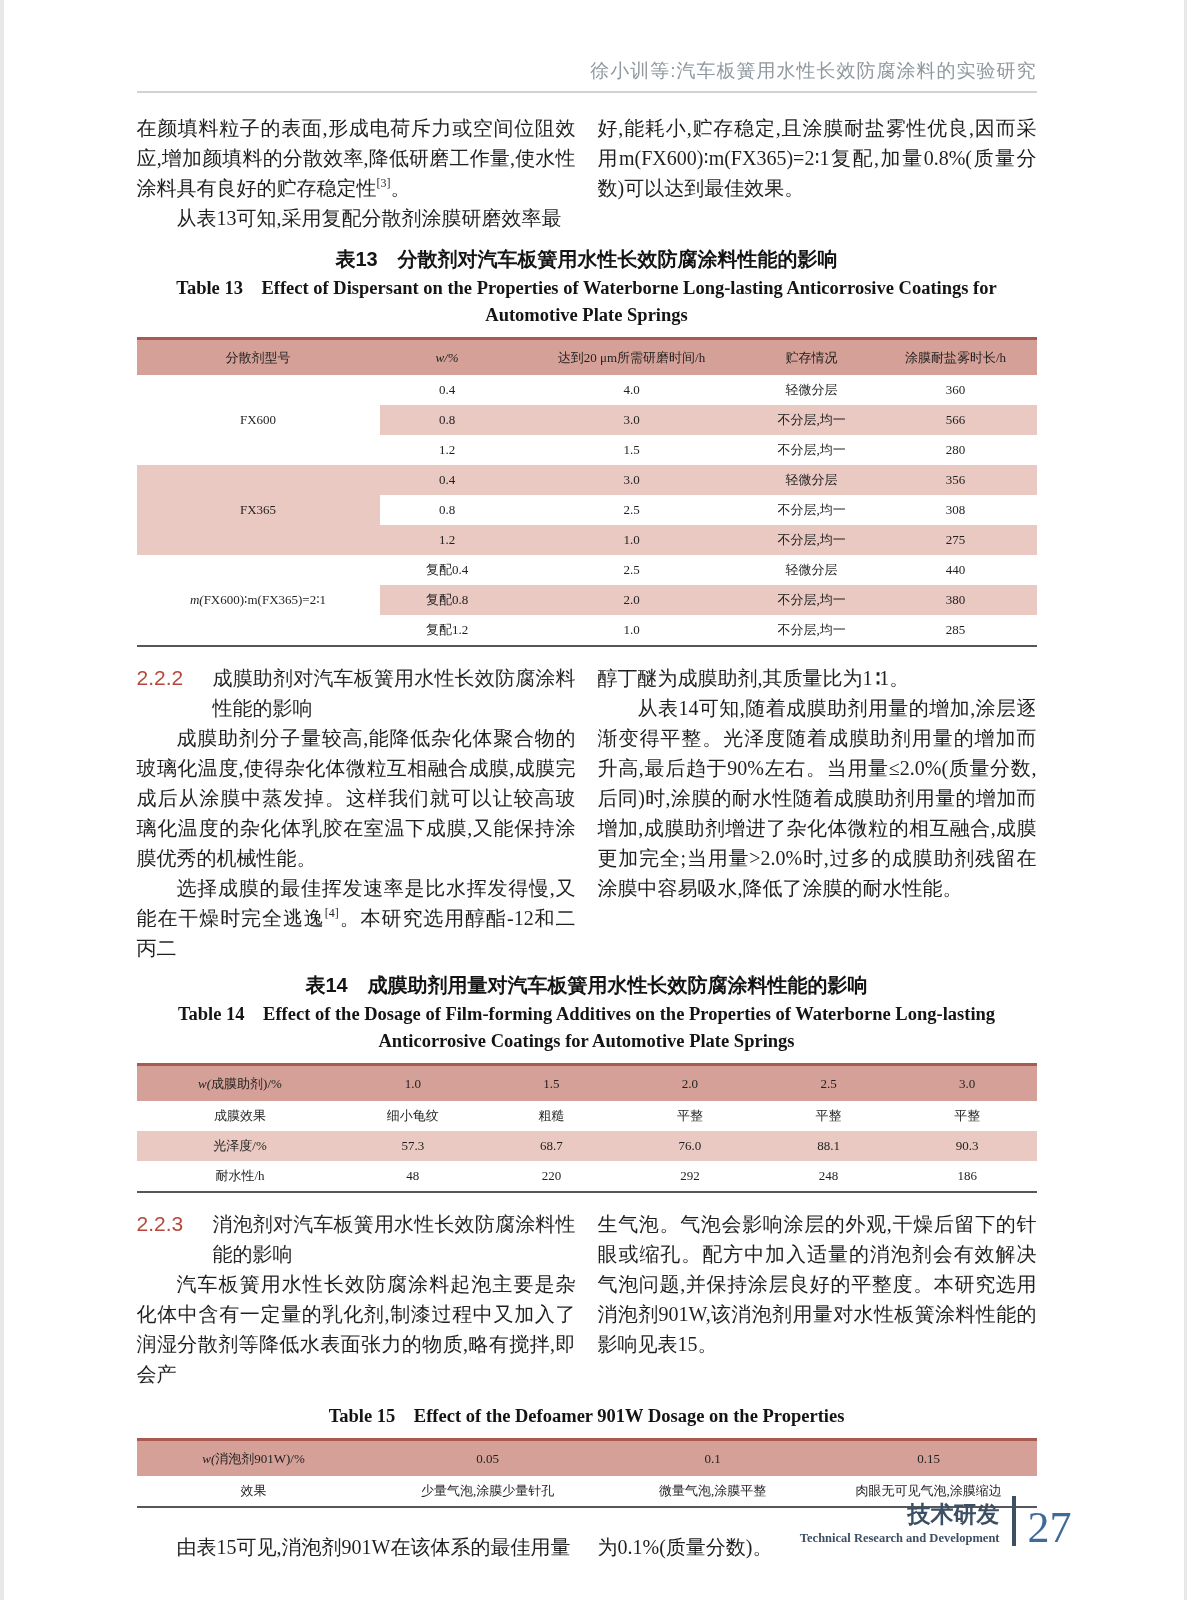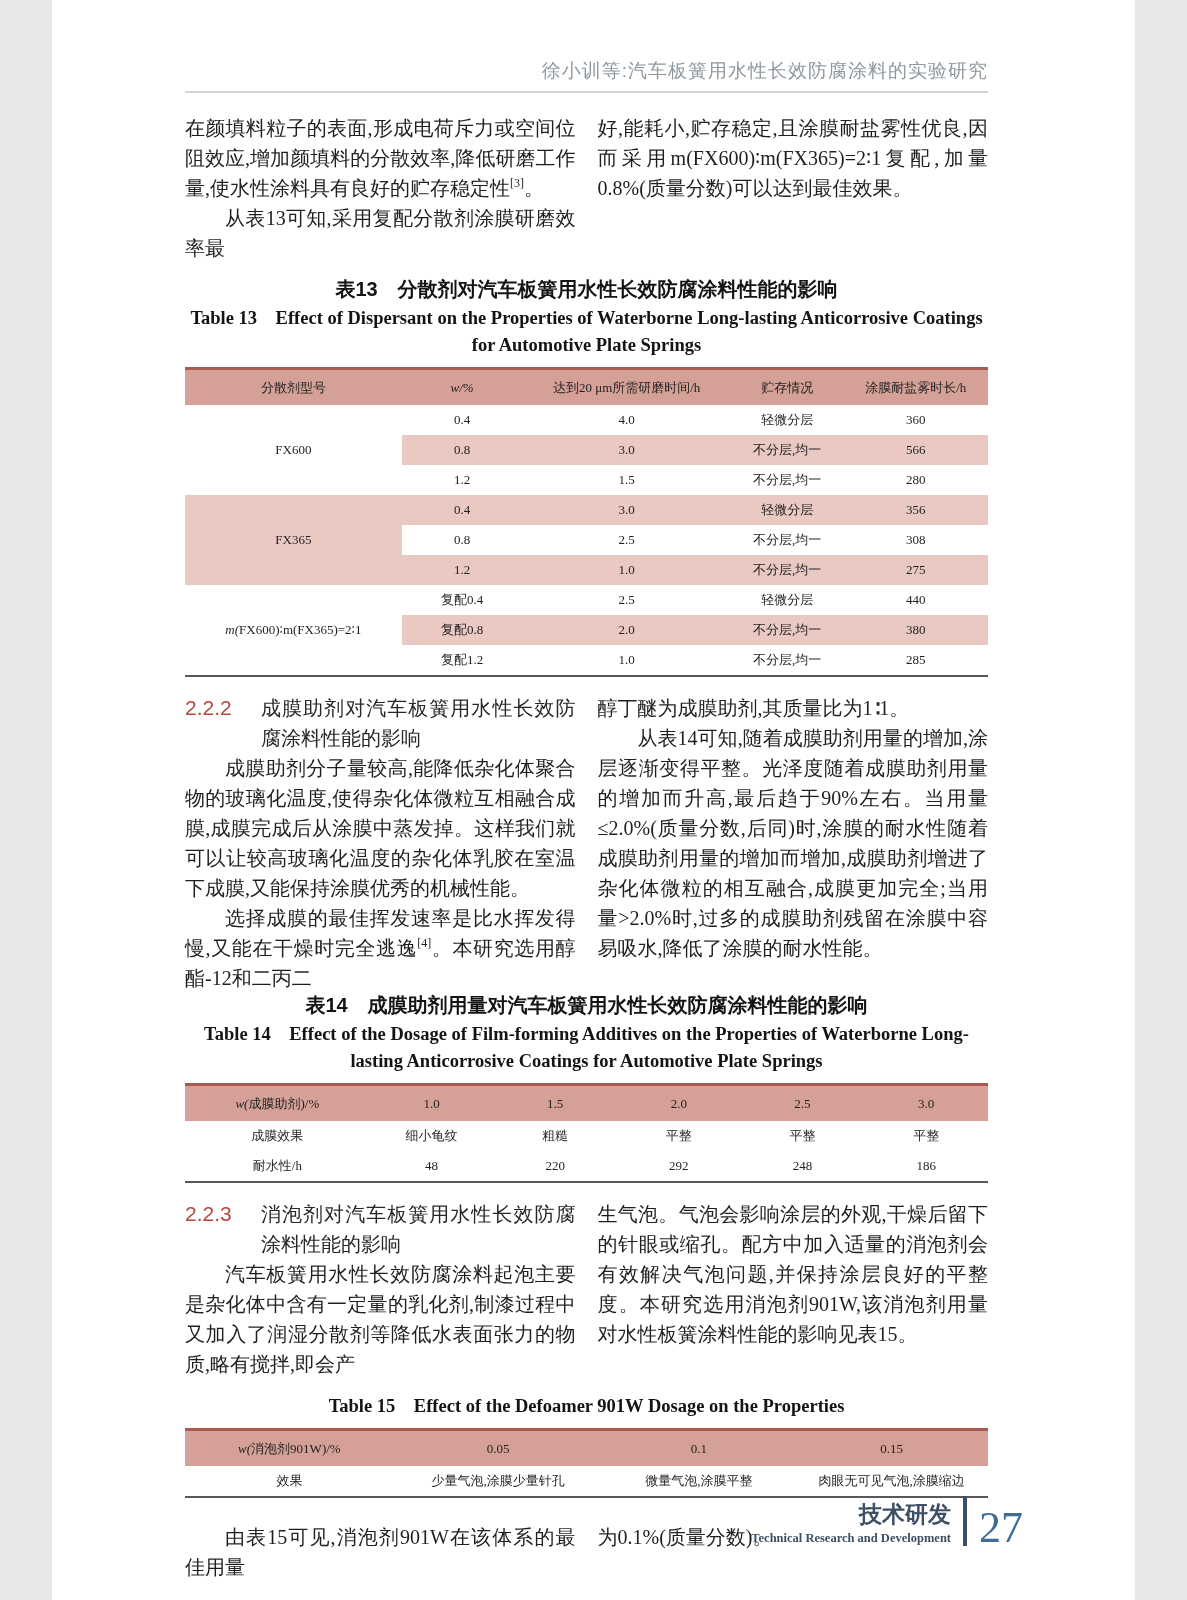--- a/index.html
+++ b/index.html
@@ -8,21 +8,21 @@
     --pink-lt:#e9c9c2;
     --rule-red:#a85a50;
     --rule-dark:#55575a;
     --gray-head:#8f989f;
     --red-num:#b5473c;
     --navy:#3c4f63;
     --blue-num:#3f6b99;
   }
   html,body{margin:0;padding:0;background:#e8e8e8;}
   .page{
-    position:relative;width:1083px;height:1600px;margin:0 auto;background:#ffffff;
+    position:relative;width:1180px;height:1600px;margin:0 auto;background:#ffffff;
     box-sizing:border-box;padding:60px 147px 8px 133px;
     font-family:"Liberation Serif","DejaVu Serif",serif;color:var(--ink);
     overflow:hidden;
   }
   
   .running-title{text-align:right;font-family:"Liberation Sans","DejaVu Sans",sans-serif;
     font-size:19px;color:var(--gray-head);letter-spacing:1px;line-height:22px;}
   .head-rule{border:0;border-bottom:2px solid #cfd3d5;margin:9px 0 0 0;}
   
   .cols{display:flex;gap:22px;}
@@ -45,21 +45,21 @@
   table.datatable{width:100%;border-collapse:collapse;table-layout:fixed;
     border-top:3px solid var(--rule-red);border-bottom:2px solid var(--rule-dark);
     font-size:13px;}
   .datatable th,.datatable td{font-weight:normal;text-align:center;height:30px;
     padding:0 4px;overflow:hidden;white-space:nowrap;}
   .datatable thead th{background:var(--pink-hd);height:35px;}
   .datatable tr.rp > td{background:var(--pink-lt);}
   .c-label{text-align:left;padding-left:20px;}
   .ital-first::first-letter{font-style:italic;}
   
-  .mt10{} .mt14{margin-top:14px;} .mt16{margin-top:16px;}
+  .mt10{margin-top:10px;} .mt14{margin-top:14px;} .mt16{margin-top:16px;}
   .mt20{margin-top:20px;} .mt8{margin-top:8px;} .mt24{margin-top:24px;}
   
   .page-footer{position:absolute;right:112px;bottom:54px;display:flex;
     align-items:flex-end;gap:12px;}
   .f-text{text-align:right;color:var(--navy);}
   .f-cn{font-family:"Liberation Sans","DejaVu Sans",sans-serif;font-weight:bold;
     font-size:23px;line-height:25px;}
   .f-en{font-family:"Liberation Serif","DejaVu Serif",serif;font-weight:bold;
     font-size:12.5px;line-height:15px;margin-top:4px;}
   .f-bar{width:4px;height:50px;background:var(--navy);}
@@ -208,20 +208,28 @@
     </thead>
     <tbody>
       <tr class="rw">
         <td>成膜效果</td>
         <td>细小龟纹</td>
         <td>粗糙</td>
         <td>平整</td>
         <td>平整</td>
         <td>平整</td>
       </tr>
+      <tr class="rp">
+        <td>光泽度/%</td>
+        <td>57.3</td>
+        <td>68.7</td>
+        <td>76.0</td>
+        <td>88.1</td>
+        <td>90.3</td>
+      </tr>
       <tr class="rw">
         <td>耐水性/h</td>
         <td>48</td>
         <td>220</td>
         <td>292</td>
         <td>248</td>
         <td>186</td>
       </tr>
     </tbody>
   </table>

